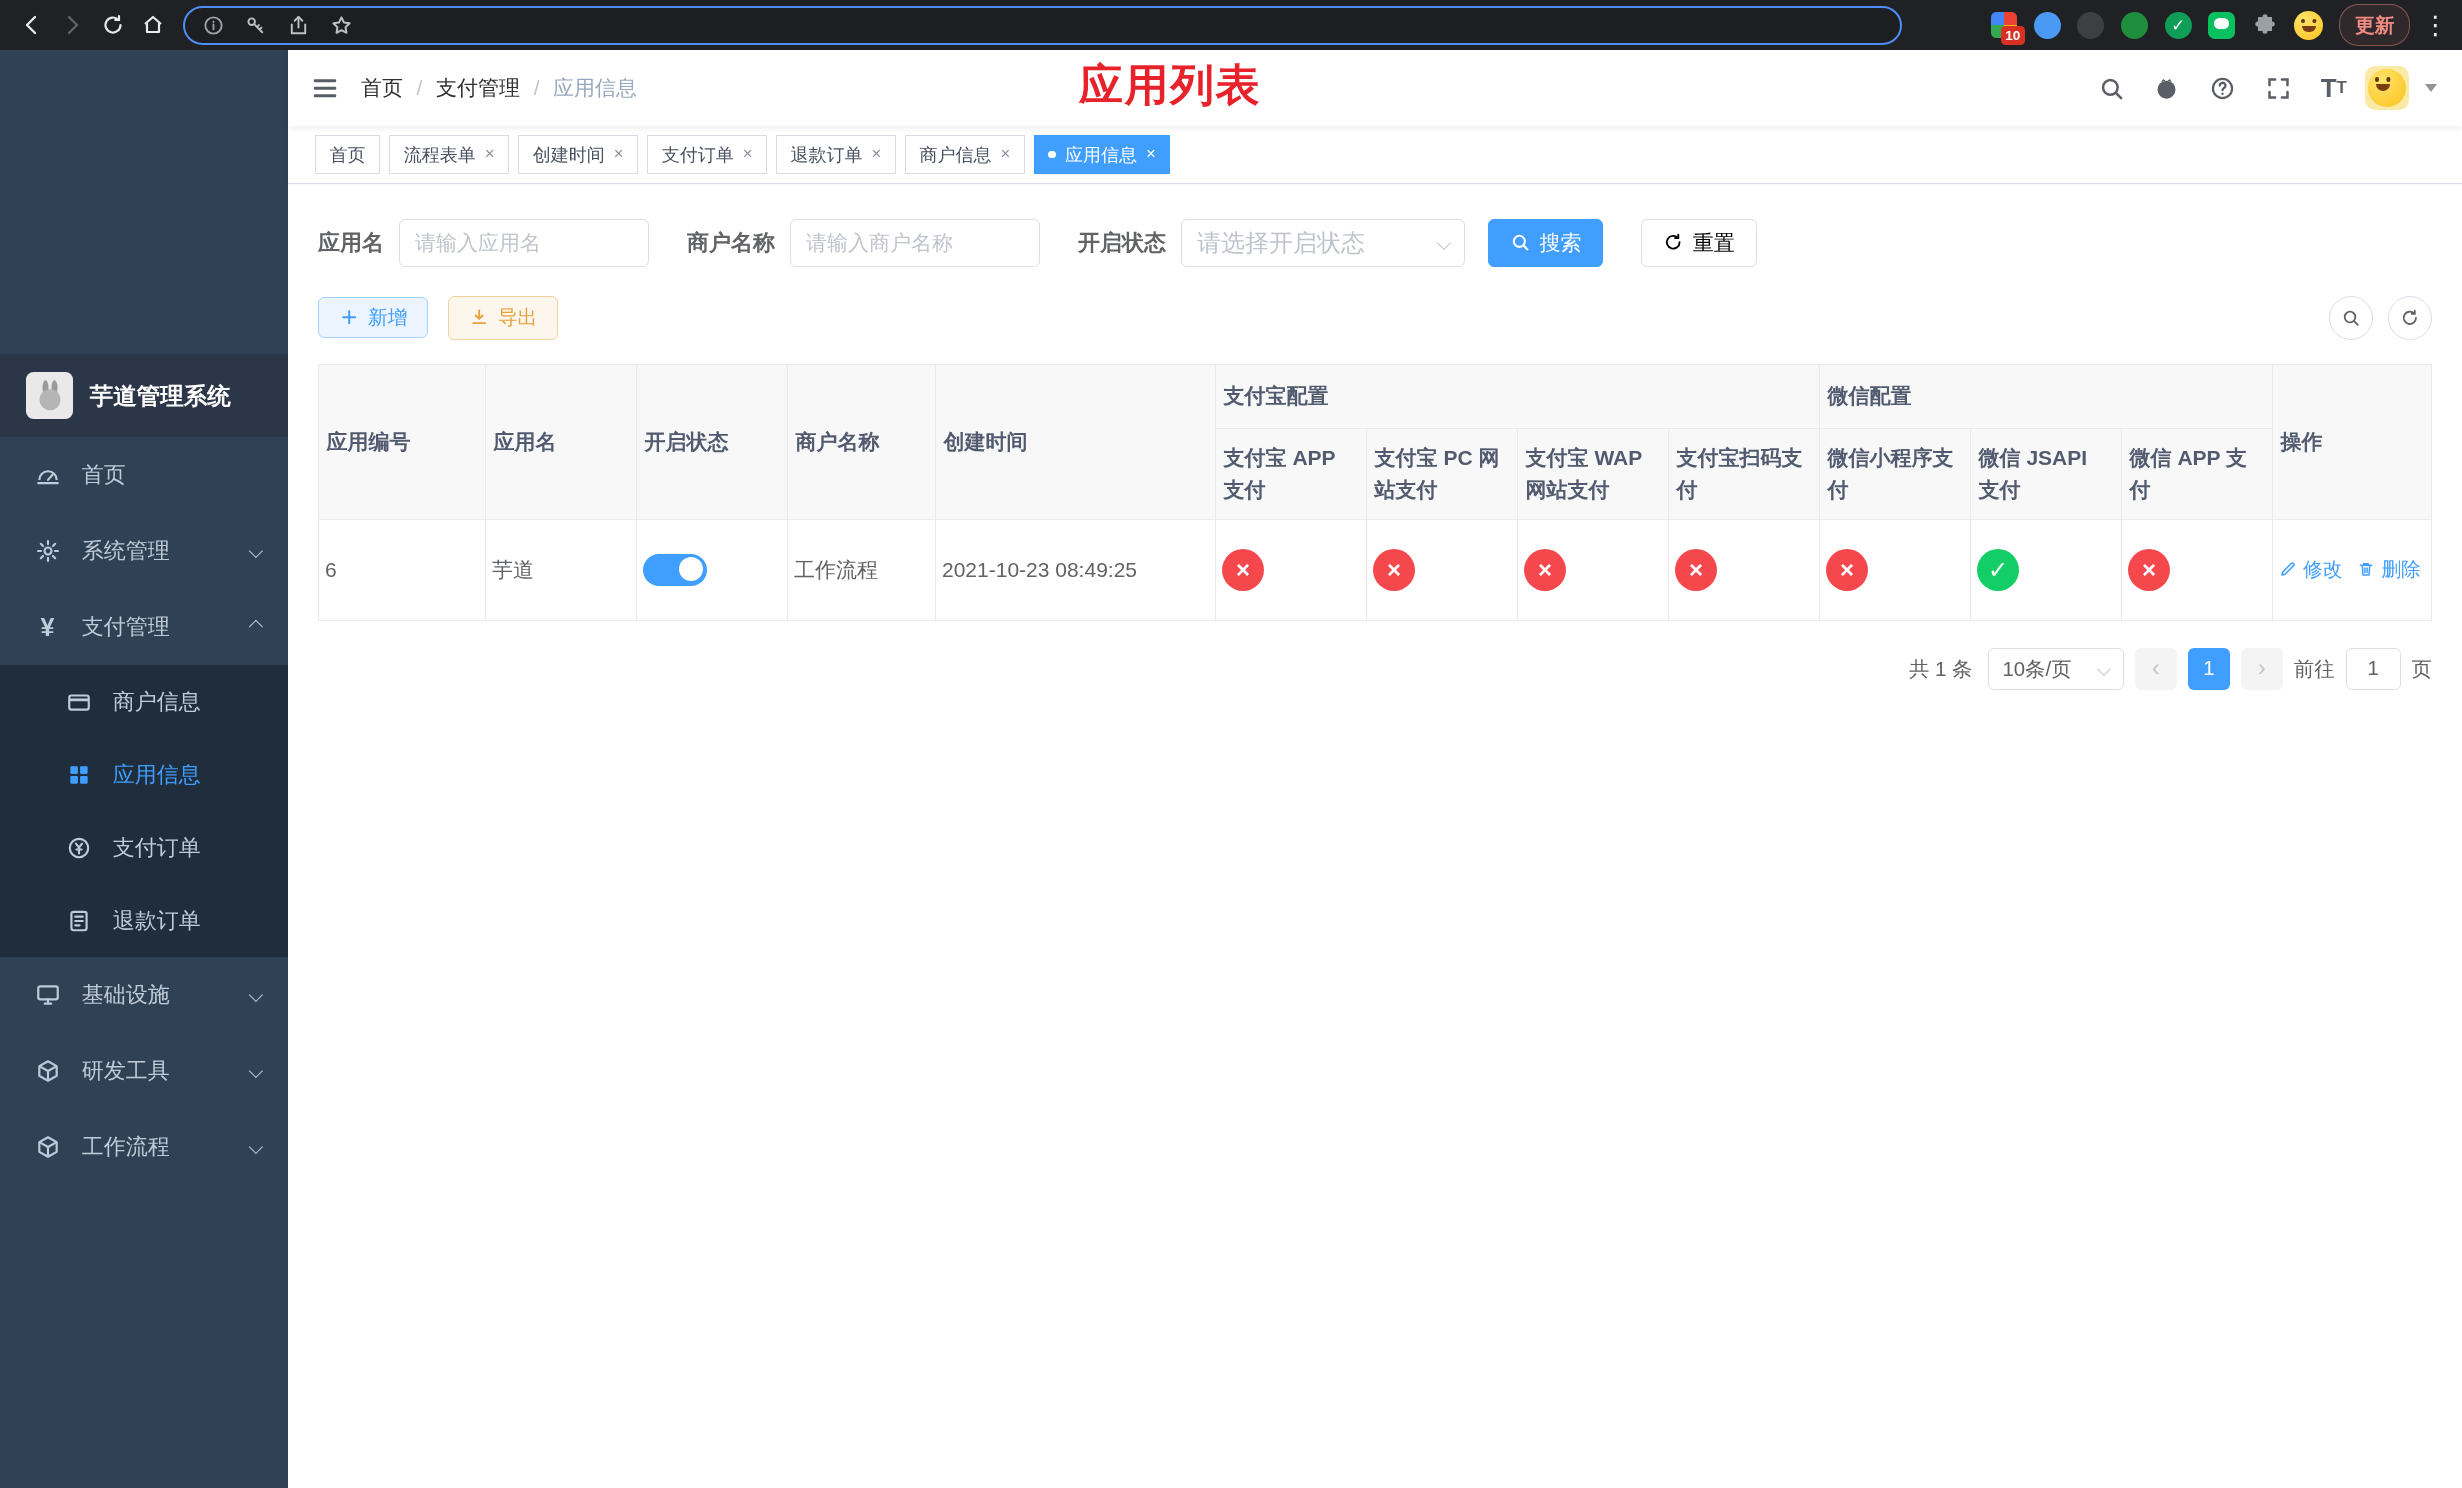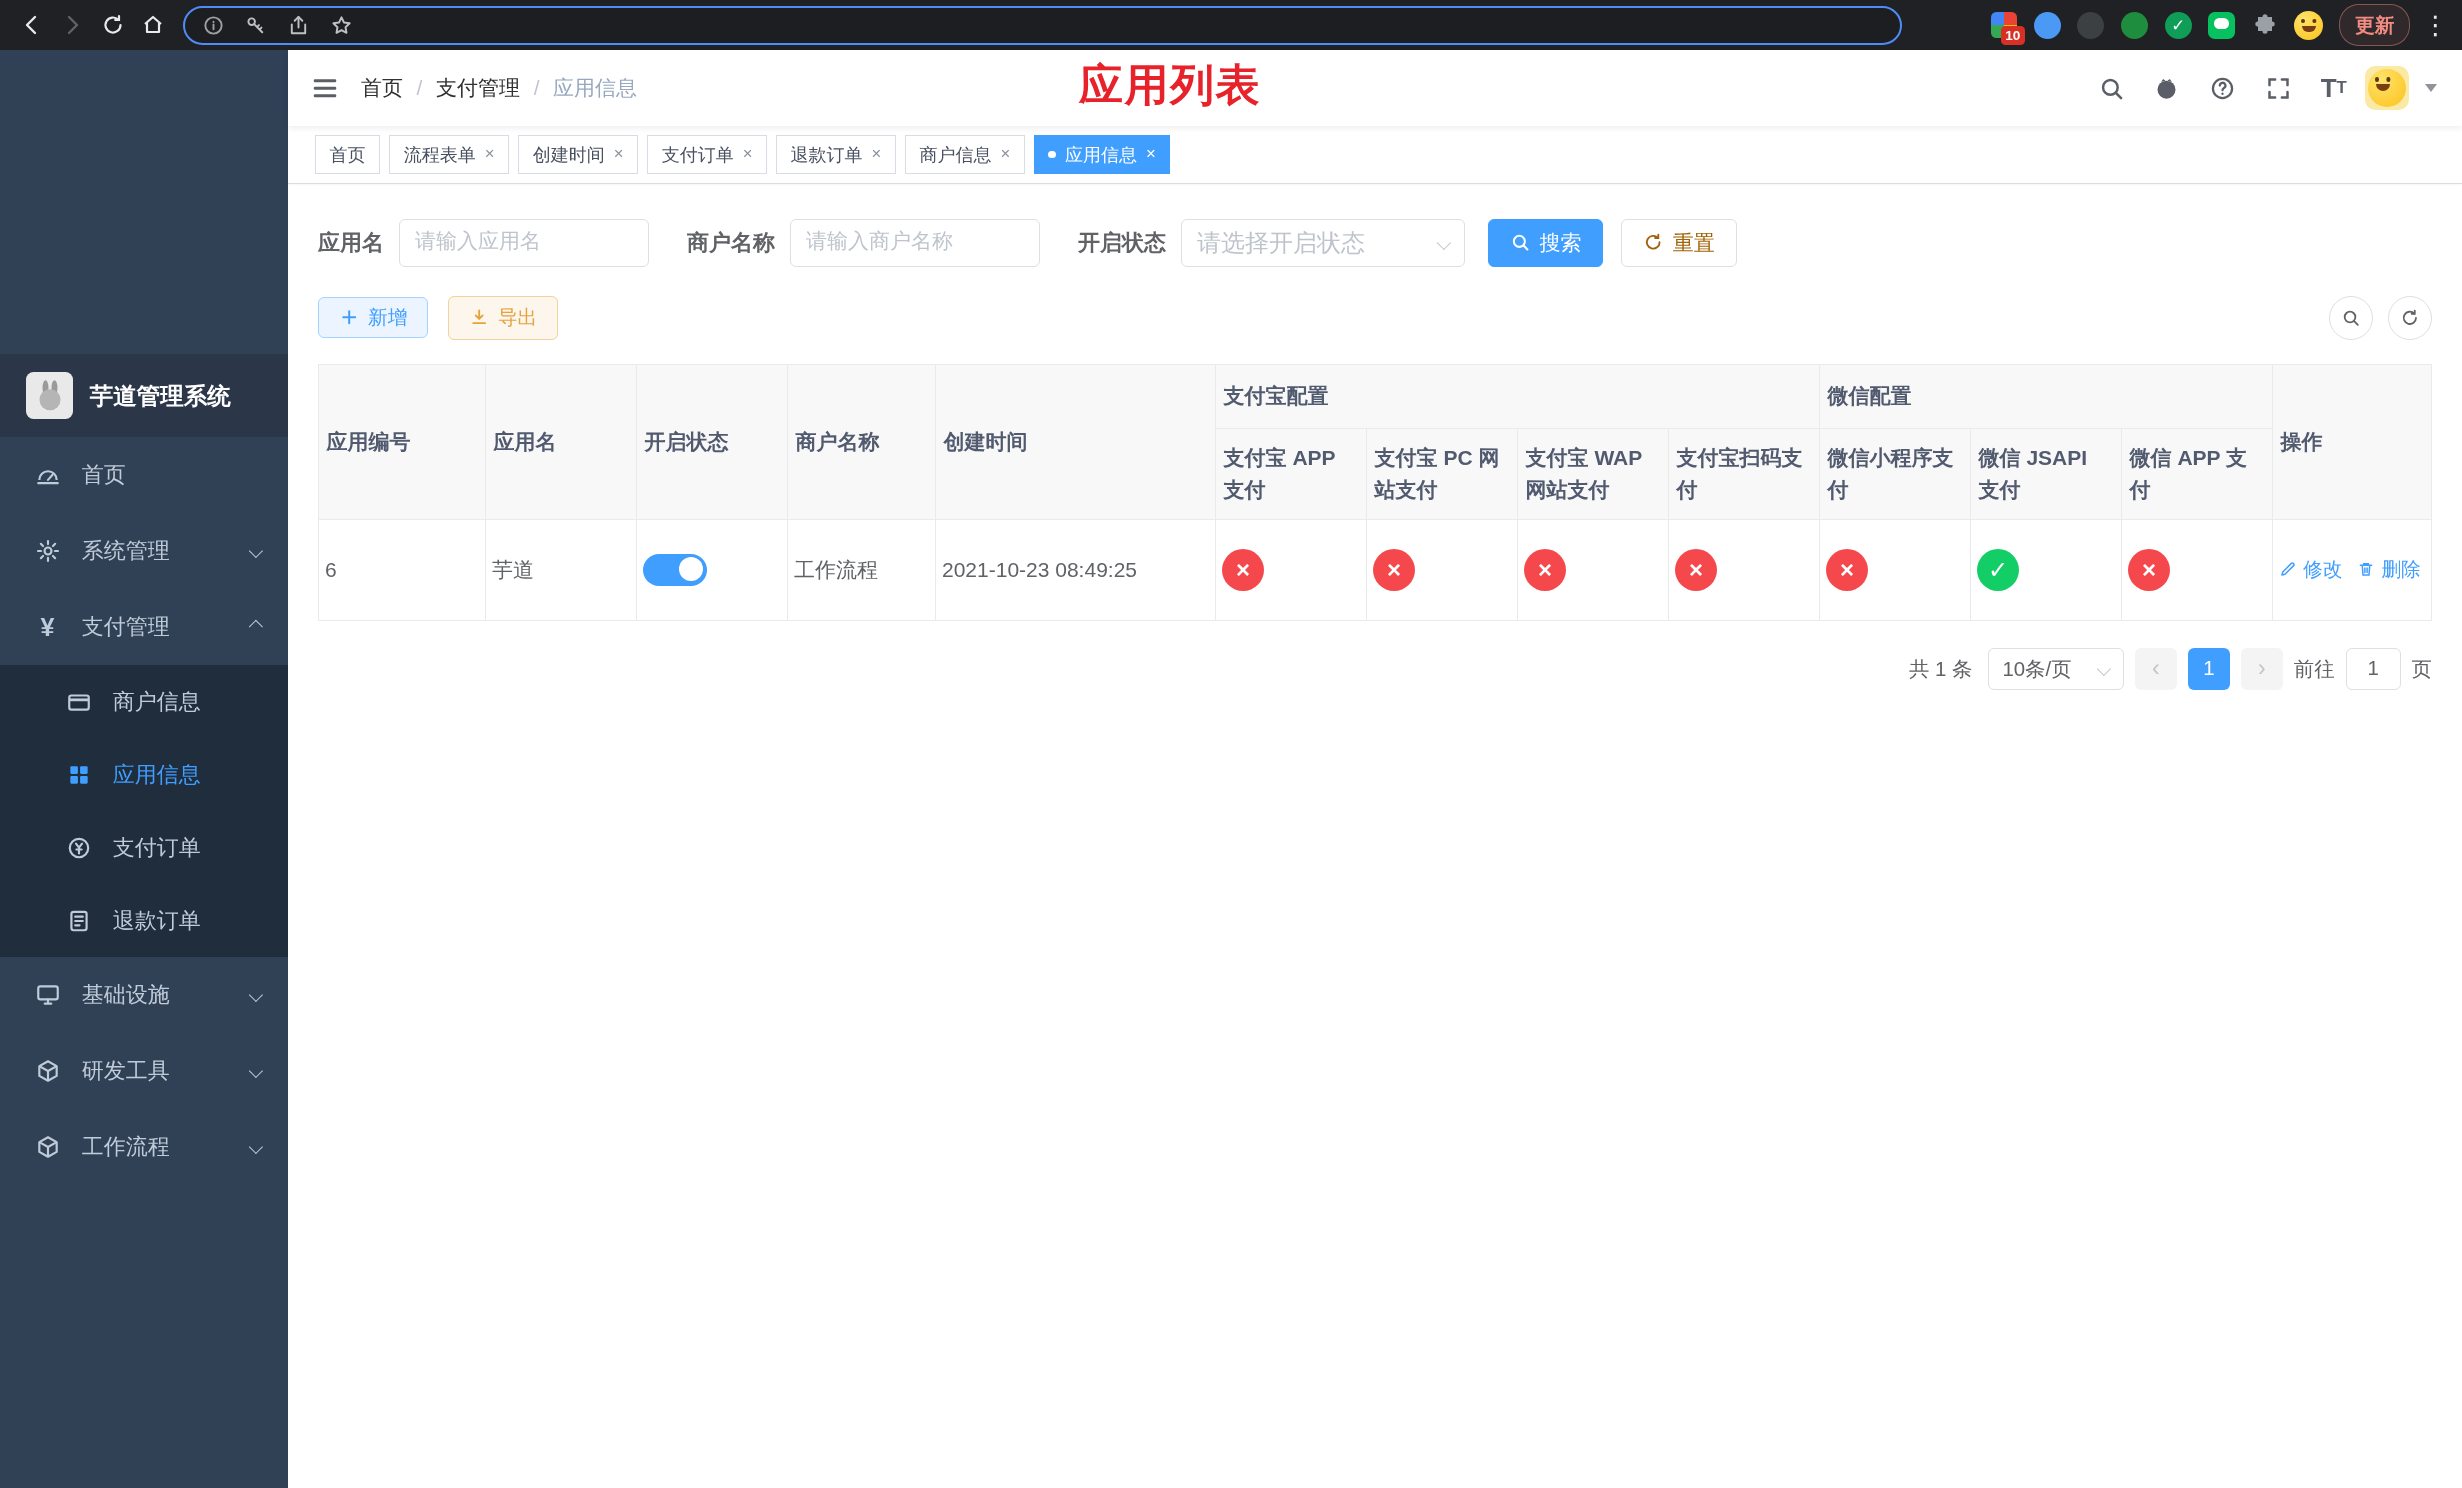--- a/index.html
+++ b/index.html
@@ -91,29 +91,29 @@
   .tag.active { background:#409eff; border-color:#409eff; color:#fff; }
   .tag.active .close-x { color:#fff; }
   .tag-dot { width:7.6px; height:7.6px; border-radius:50%; background:#fff; display:inline-block; }
 
   
   .content { flex:1; background:#fff; padding:27px 30px 0 30px; position:relative; }
 
   .filter-row { display:flex; align-items:center; margin-top:7.6px; }
   .f-label { font-size:22px; font-weight:700; color:#606266; margin-right:15px; white-space:nowrap; }
   .f-input { width:250px; height:48px; border:0.8px solid #dcdfe6; border-radius:6px; padding:0 15px; font-size:21px; color:#606266;
-    font-family:Liberation Mono, monospace; outline:none; margin-right:38px; }
+    font-family:Liberation Sans, sans-serif; outline:none; margin-right:38px; }
   .f-input::placeholder { color:#bfc4cc; }
   .f-select { width:284px; height:48px; border:0.8px solid #dcdfe6; border-radius:6px; padding:0 15px; display:flex; align-items:center; justify-content:space-between; margin-right:23px; cursor:pointer; }
   .f-select .ph { font-size:24px; color:#bfc4cc; }
   .f-select .chev { border-color:#c0c4cc; }
   .btn { display:inline-flex; align-items:center; justify-content:center; gap:9px; border-radius:6px; cursor:pointer; white-space:nowrap; }
   .btn svg { width:20.4px; height:20.4px; }
   .btn-search { height:48px; padding:0 21px; background:#409eff; border:0.8px solid #409eff; color:#fff; font-size:21px; margin-right:18px; }
-  .btn-reset { height:48px; padding:0 21px; background:#fff; border:0.8px solid #dcdfe6; color:#a16207; font-size:21px; }
+  .btn-reset { height:48px; padding:0 21px; background:#fff; border:0.8px solid #dcdfe6; color:#000000; font-size:21px;margin-left:20px; }
 
   .toolbar-row { display:flex; align-items:center; margin-top:29px; }
   .btn-add { height:41px; padding:0 19.7px; background:#ecf5ff; border:0.8px solid #a3d3ff; color:#409eff; font-size:19.7px; margin-right:19.7px; }
   .btn-export { height:44px; padding:0 19.7px; background:#fdf6ec; border:0.8px solid #f0d49a; color:#e6a23c; font-size:19.7px; }
   .circle-btn { width:44px; height:44px; border-radius:50%; border:0.8px solid #dcdfe6; background:#fff; color:#606266;
     display:flex; align-items:center; justify-content:center; cursor:pointer; }
   .circle-btn svg { width:19.7px; height:19.7px; }
   .toolbar-right { margin-left:auto; display:flex; gap:15px; }
 
   

